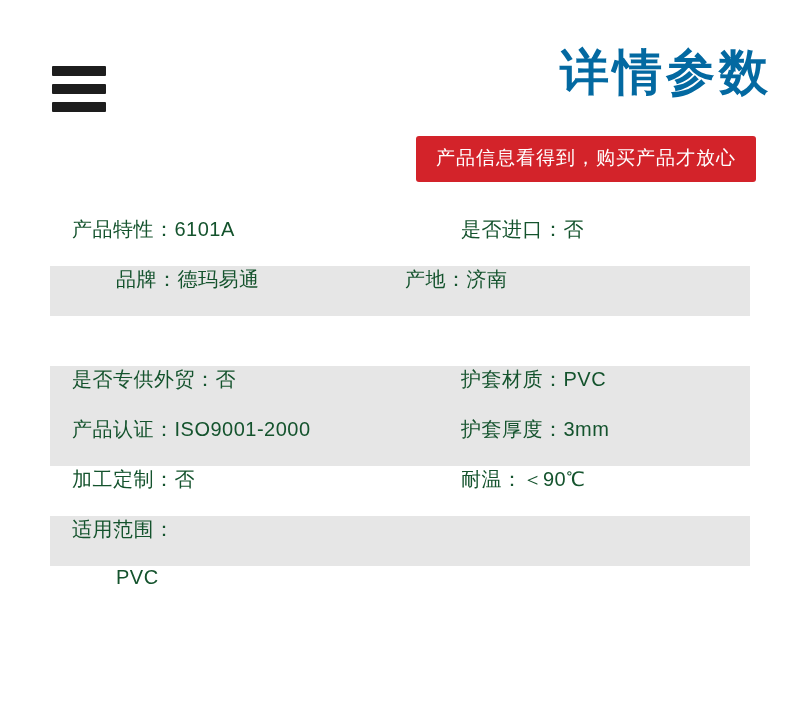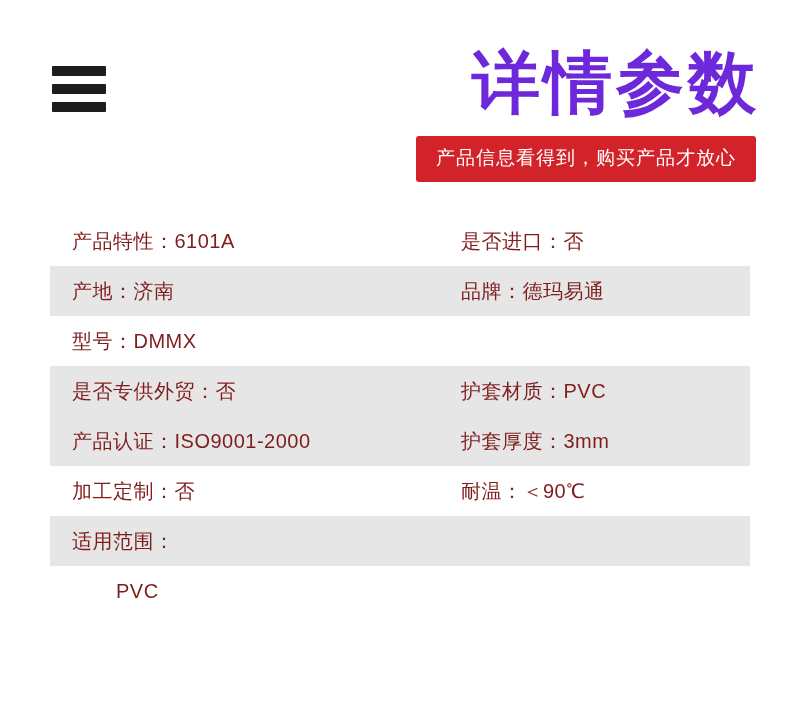--- a/index.html
+++ b/index.html
@@ -38,26 +38,26 @@
   }
   .hamburger span {
     display: block;
     width: 54px;
     height: 10px;
     background: #1d1d1d;
     border-radius: 1px;
   }
   .title {
     position: absolute;
-    right: 40px;
+    right: 28px;
     top: 48px;
-    font-size: 68px;
+    font-size: 49px;
     font-weight: bold;
     letter-spacing: 4px;
-    color: #6d28d9;
+    color: #0369a1;
     line-height: 1;
   }
   .ribbon {
     position: absolute;
     right: 44px;
     top: 136px;
     background: #d3232a;
     color: #ffffff;
     font-size: 19px;
     letter-spacing: 1px;
@@ -68,26 +68,26 @@
 
   
   .spec-table {
     position: absolute;
     left: 50px;
     top: 216px;
     width: 700px;
   }
   .spec-row {
     display: flex;
-    align-items: center;
+    align-items: flex-start;
     height: 50px;
     box-sizing: border-box;
     padding-left: 22px;
     font-size: 20px;
-    color: #7f1d1d;
+    color: #14532d;
   }
   .spec-row.alt {
     background: #e6e6e6;
   }
   .spec-cell {
     display: flex;
     align-items: baseline;
     white-space: nowrap;
   }
   .spec-cell.left {
@@ -129,34 +129,30 @@
         <div class="spec-cell left">
           <span class="spec-label">产品特性：</span>
           <span class="spec-value">6101A</span>
         </div>
         <div class="spec-cell right">
           <span class="spec-label">是否进口：</span>
           <span class="spec-value">否</span>
         </div>
       </div>
       <div class="spec-row alt">
+        <div class="spec-cell right">
+          <span class="spec-label">品牌：</span>
+          <span class="spec-value">德玛易通</span>
+        </div>
         <div class="spec-cell left">
           <span class="spec-label">产地：</span>
           <span class="spec-value">济南</span>
         </div>
-        <div class="spec-cell right">
-          <span class="spec-label">品牌：</span>
-          <span class="spec-value">德玛易通</span>
-        </div>
       </div>
       <div class="spec-row">
-        <div class="spec-cell left">
-          <span class="spec-label">型号：</span>
-          <span class="spec-value">DMMX</span>
-        </div>
       </div>
       <div class="spec-row alt">
         <div class="spec-cell left">
           <span class="spec-label">是否专供外贸：</span>
           <span class="spec-value">否</span>
         </div>
         <div class="spec-cell right">
           <span class="spec-label">护套材质：</span>
           <span class="spec-value">PVC</span>
         </div>

